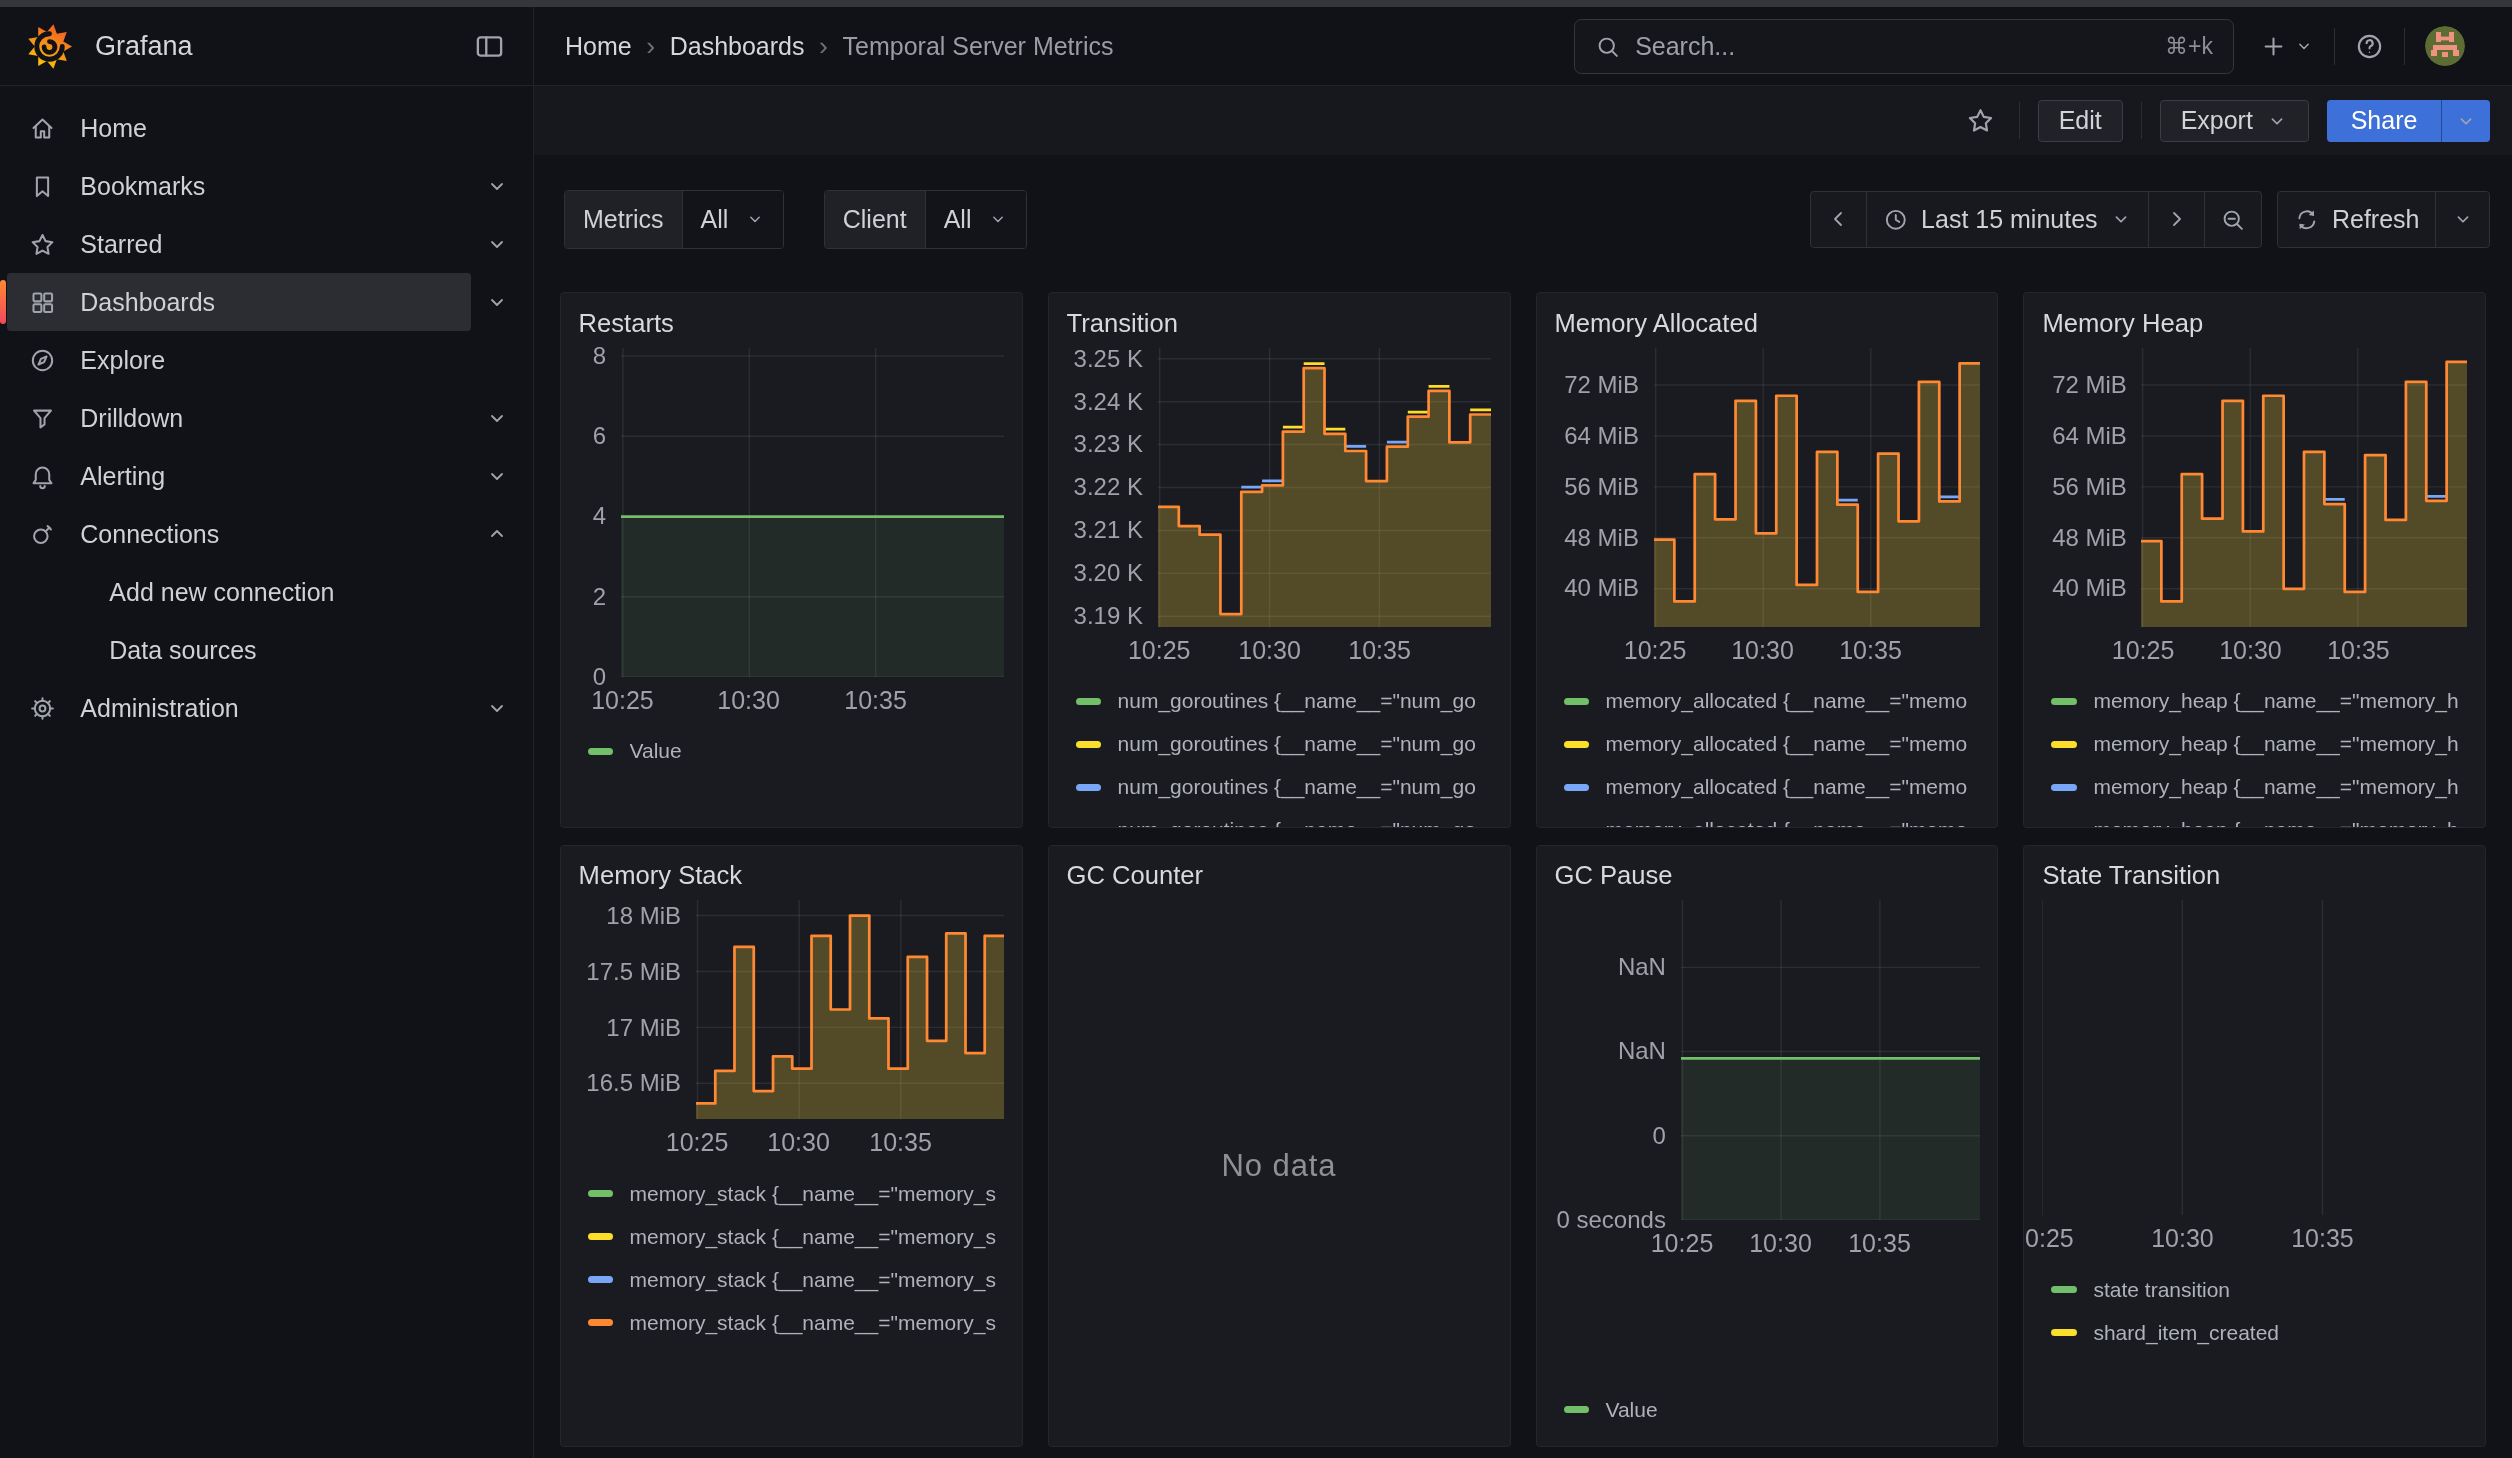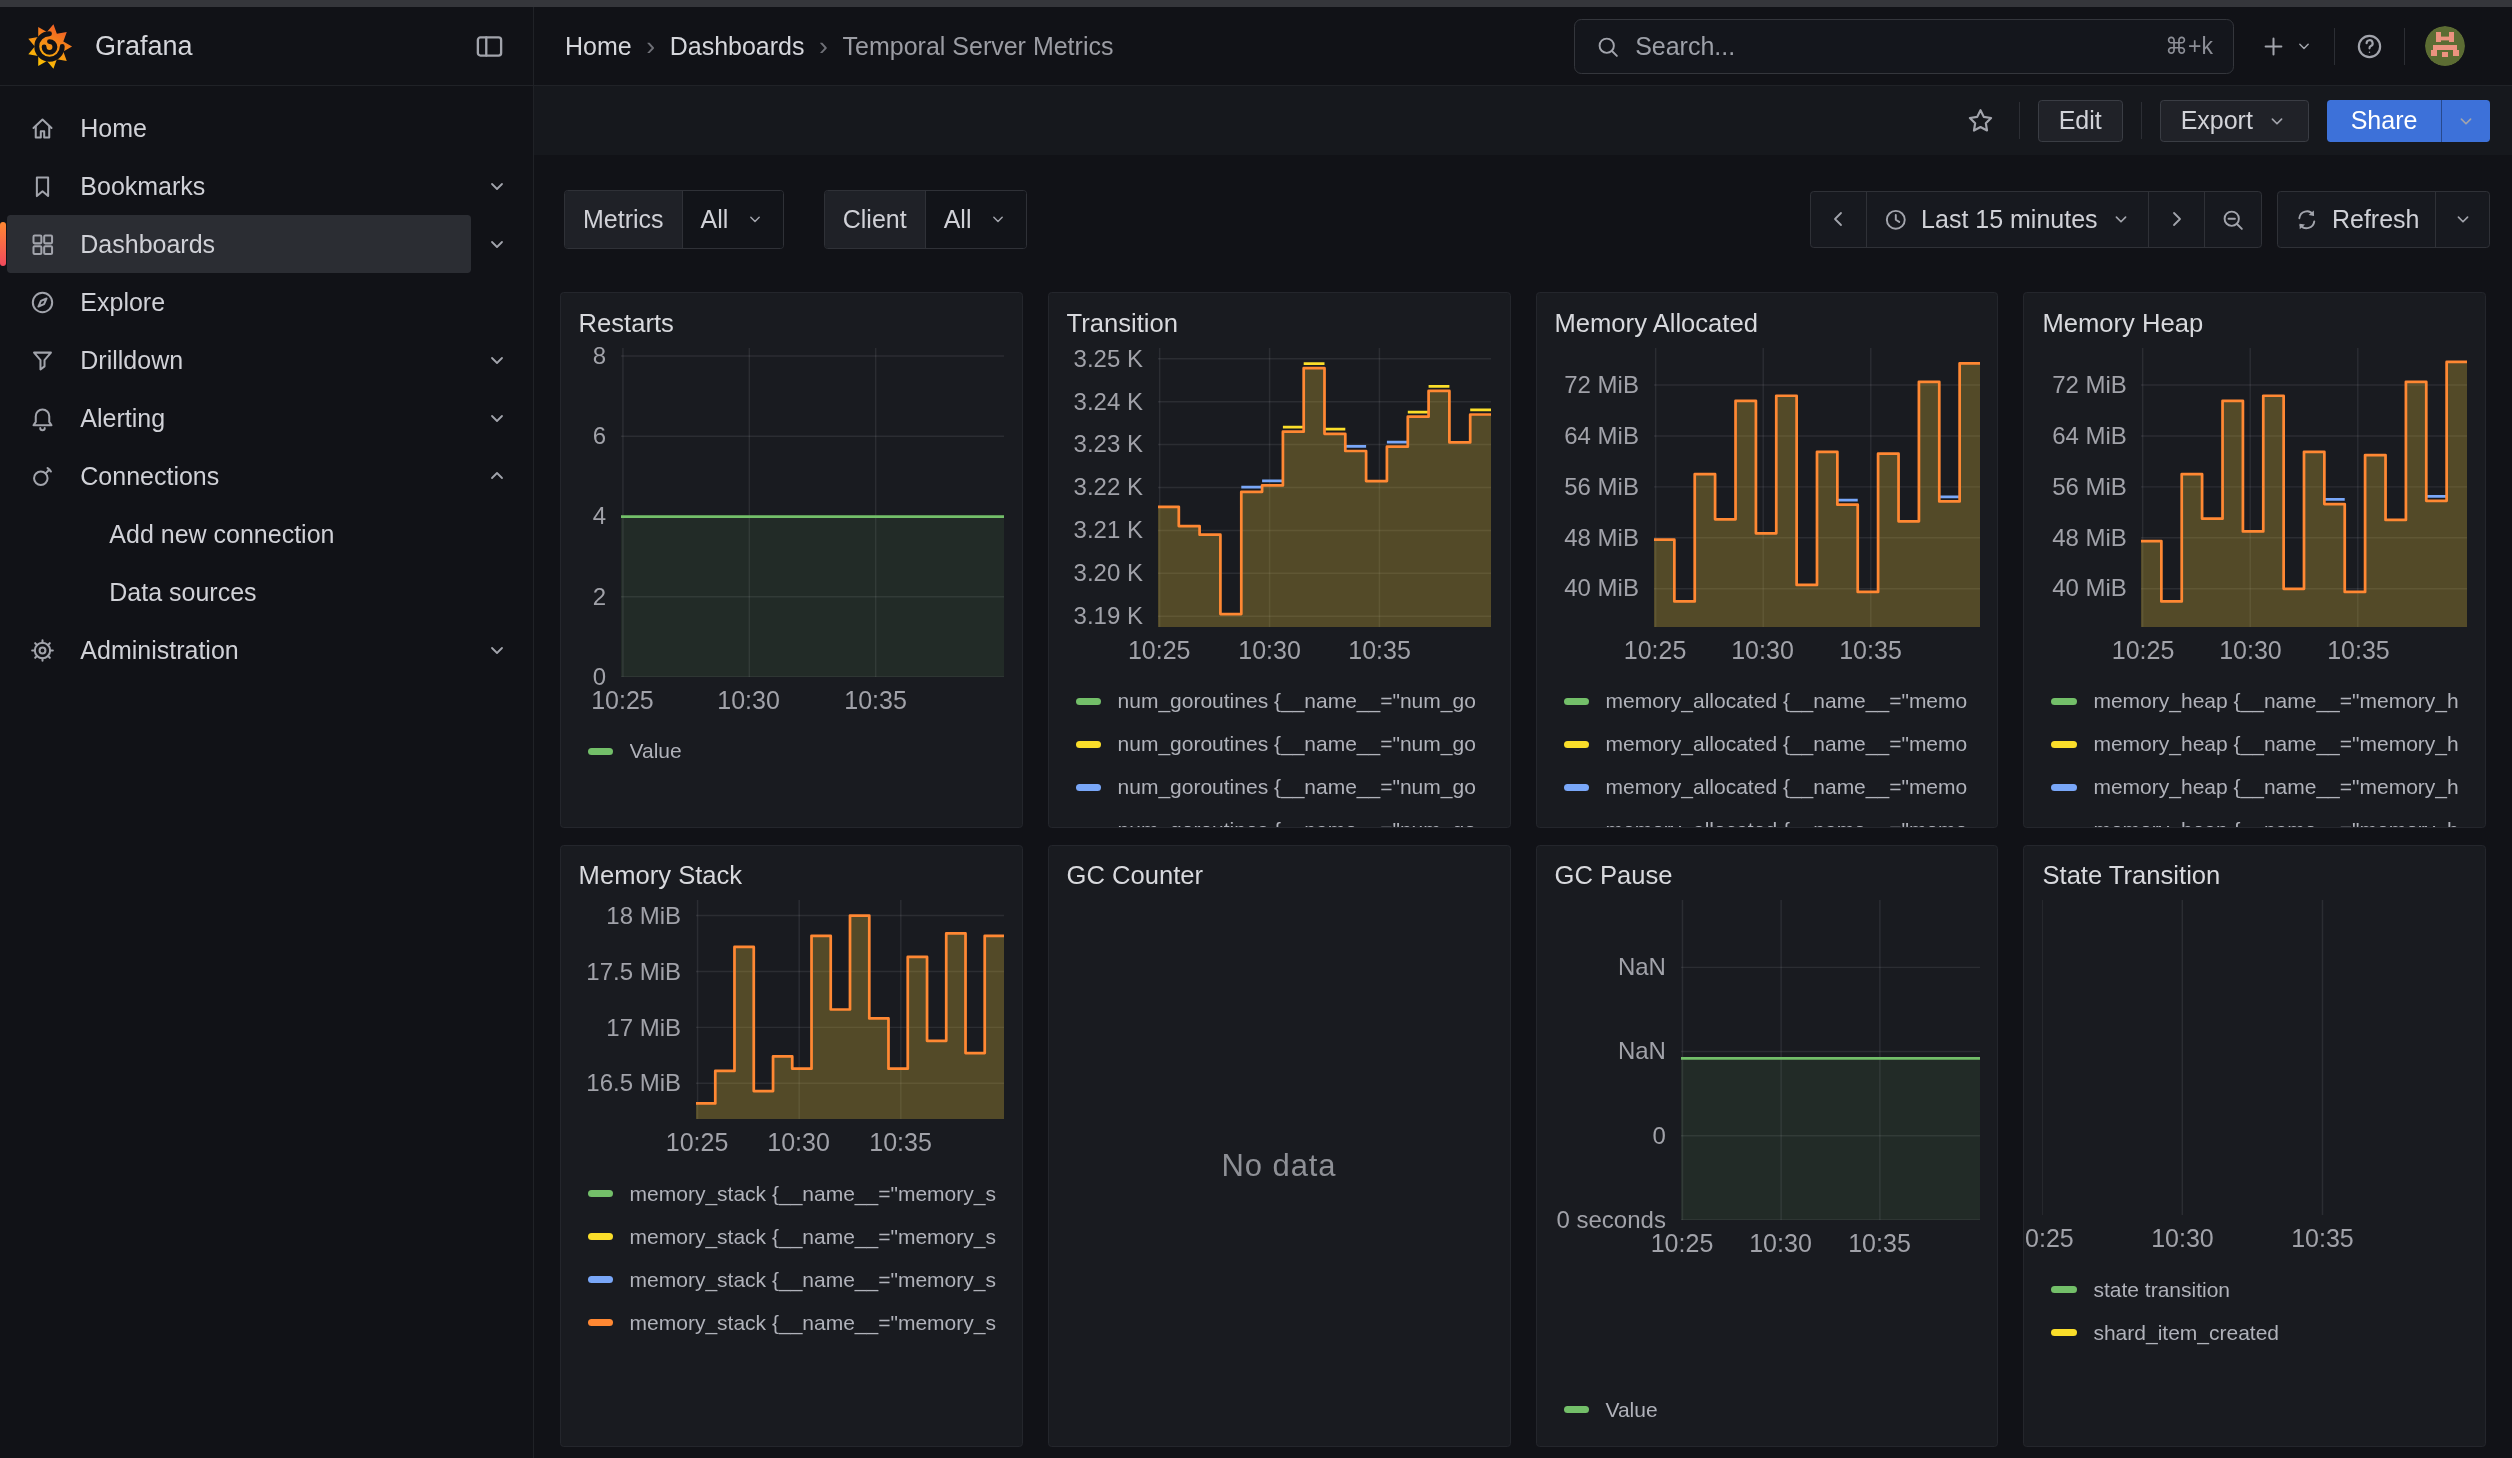--- a/index.html
+++ b/index.html
@@ -190,20 +190,35 @@
             </svg>
           </span>
           <span class="snav-label">Bookmarks</span>
         </div>
         <button class="snav-chev" style="color: rgb(162, 164, 172);">
           <svg width="24" height="24" viewBox="0 0 24 24" fill="none" stroke="currentColor" stroke-width="1.8" stroke-linecap="round" stroke-linejoin="round">
             <polyline points="7 10 12 15 17 10"></polyline>
           </svg>
         </button>
       </div>
+      <div class="snav-item">
+        <div class="snav-link">
+          <span class="icon">
+            <svg width="27" height="27" viewBox="0 0 24 24" fill="none" stroke="currentColor" stroke-width="1.8" stroke-linecap="round" stroke-linejoin="round">
+              <polygon points="12 3.5 14.7 9 20.8 9.9 16.4 14.2 17.4 20.3 12 17.4 6.6 20.3 7.6 14.2 3.2 9.9 9.3 9"></polygon>
+            </svg>
+          </span>
+          <span class="snav-label">Starred</span>
+        </div>
+        <button class="snav-chev" style="color: rgb(162, 164, 172);">
+          <svg width="24" height="24" viewBox="0 0 24 24" fill="none" stroke="currentColor" stroke-width="1.8" stroke-linecap="round" stroke-linejoin="round">
+            <polyline points="7 10 12 15 17 10"></polyline>
+          </svg>
+        </button>
+      </div>
       <div class="snav-item active">
         <div class="snav-link">
           <span class="icon">
             <svg width="27" height="27" viewBox="0 0 24 24" fill="none" stroke="currentColor" stroke-width="1.8" stroke-linecap="round" stroke-linejoin="round">
               <rect x="4" y="4" width="7" height="7" rx="1"></rect>
               <rect x="13.5" y="4" width="7" height="7" rx="1"></rect>
               <rect x="4" y="13.5" width="7" height="7" rx="1"></rect>
               <rect x="13.5" y="13.5" width="7" height="7" rx="1"></rect>
             </svg>
           </span>

